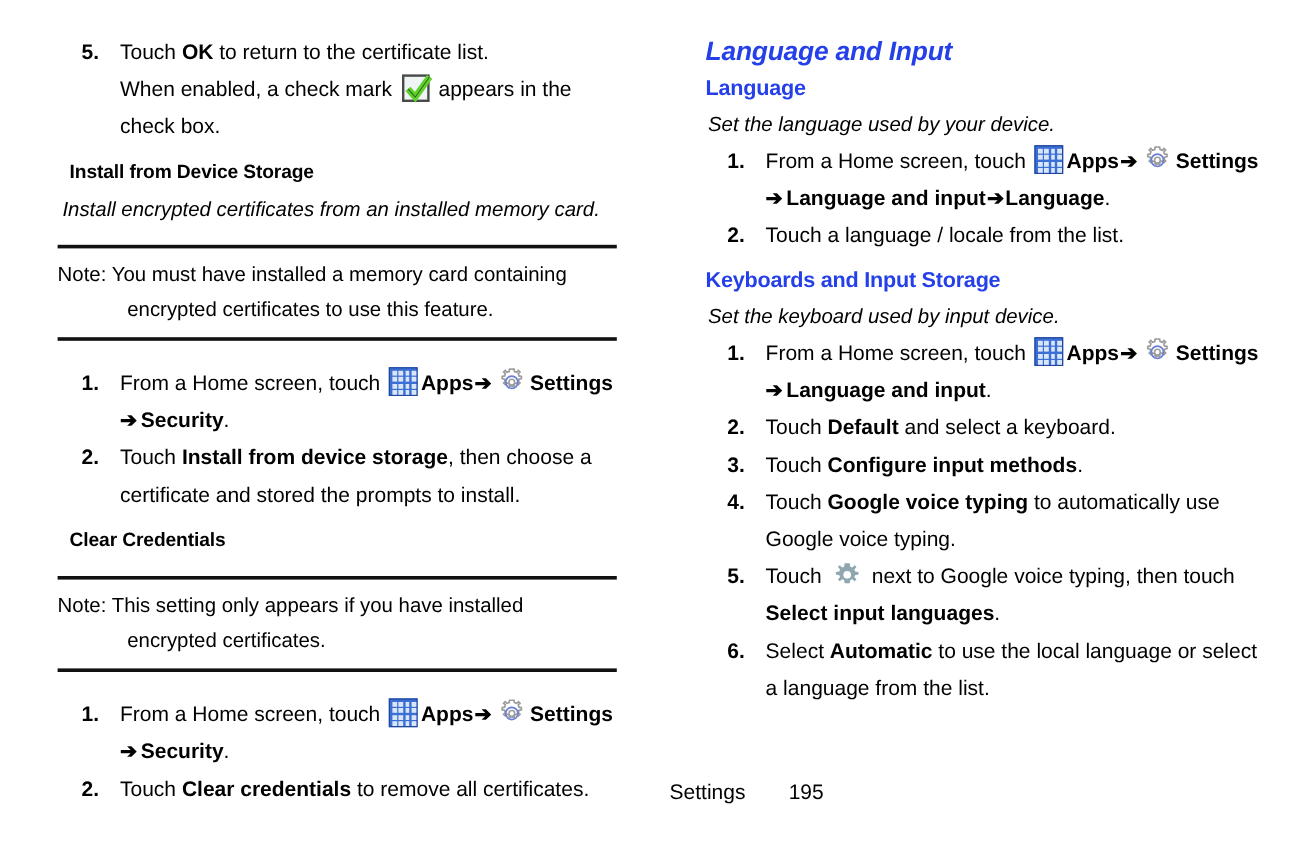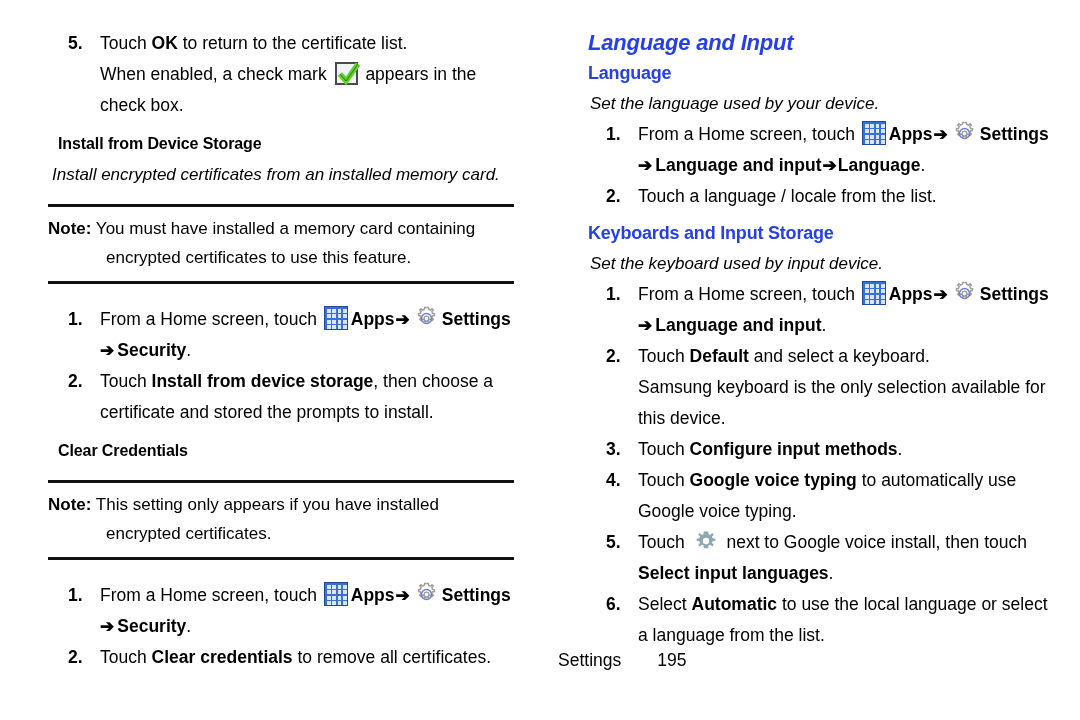--- a/index.html
+++ b/index.html
@@ -83,21 +83,21 @@
     border-top: 3px solid #111;
     border-bottom: 3px solid #111;
     padding: 7px 0 9px 0;
   }
   .note-inner {
     font-size: 17px;
     line-height: 29px;
     padding-left: 58px;
     text-indent: -58px;
   }
-  .note-inner .nlabel { font-weight: bold; }
+  .note-inner .nlabel { font-weight: normal; }
   .note-wrap { width: 466px; }
 
   .spacer-14 { height: 14px; }
   .spacer-8  { height: 8px; }
   .spacer-6  { height: 6px; }
   .spacer-20 { height: 20px; }
 
   
   .icon {
     display: inline-block;
@@ -350,38 +350,37 @@
               <circle cx="13" cy="13" r="5.3" fill="none" stroke="#6b7fd7" stroke-width="1.5"></circle>
               <circle cx="13" cy="13" r="2.5" fill="none" stroke="#9d9d9d" stroke-width="1.4"></circle>
             </svg></span><b>Settings</b></span>
     </div>
     <div class="cont"><span class="arrow-lead">➔</span><b>Language and input</b><span>.</span></div>
 
     <div class="step">
       <span class="num">2.</span>
       <span><span>Touch </span><b>Default</b><span> and select a keyboard.</span></span>
     </div>
-    <div class="cont">Samsung keyboard is the only selection available for this device.</div>
 
     <div class="step">
       <span class="num">3.</span>
       <span><span>Touch </span><b>Configure input methods</b><span>.</span></span>
     </div>
 
     <div class="step">
       <span class="num">4.</span>
       <span><span>Touch </span><b>Google voice typing</b><span> to automatically use Google voice typing.</span></span>
     </div>
 
     <div class="step">
       <span class="num">5.</span>
       <span><span>Touch </span><span class="icon icon-gear-solid"><svg width="22" height="22" viewBox="0 0 24 24">
               <path fill="#8fa7b0" d="M12 1.5 l2.3 0 .55 3.1 1.7 .72 2.3-2.0 1.62 1.62 -2.0 2.3 .72 1.7 3.1 .55 0 2.3 -3.1 .55 -.72 1.7 2.0 2.3 -1.62 1.62 -2.3-2.0 -1.7 .72 -.55 3.1 -2.3 0 -2.3 0 -.55-3.1 -1.7-.72 -2.3 2.0 -1.62-1.62 2.0-2.3 -.72-1.7 -3.1-.55 0-2.3 3.1-.55 .72-1.7 -2.0-2.3 1.62-1.62 2.3 2.0 1.7-.72 .55-3.1 z"></path>
               <circle cx="12" cy="12" r="3.5" fill="#ffffff"></circle>
-            </svg></span><span> next to Google voice install, then touch </span><b>Select input languages</b><span>.</span></span>
+            </svg></span><span> next to Google voice typing, then touch </span><b>Select input languages</b><span>.</span></span>
     </div>
 
     <div class="step">
       <span class="num">6.</span>
       <span><span>Select </span><b>Automatic</b><span> to use the local language or select a language from the list.</span></span>
     </div>
   </div>
 
   <div class="footer">
     <span class="fname">Settings</span><span>195</span>

